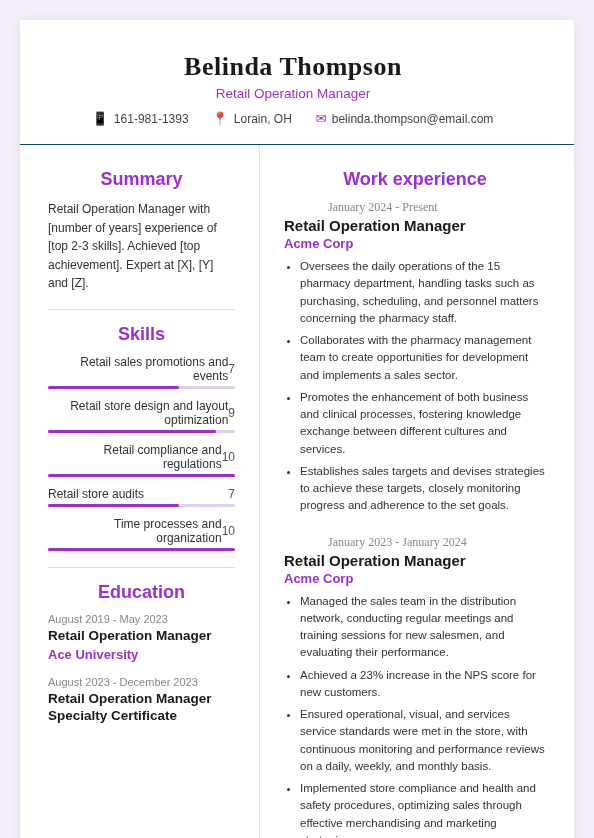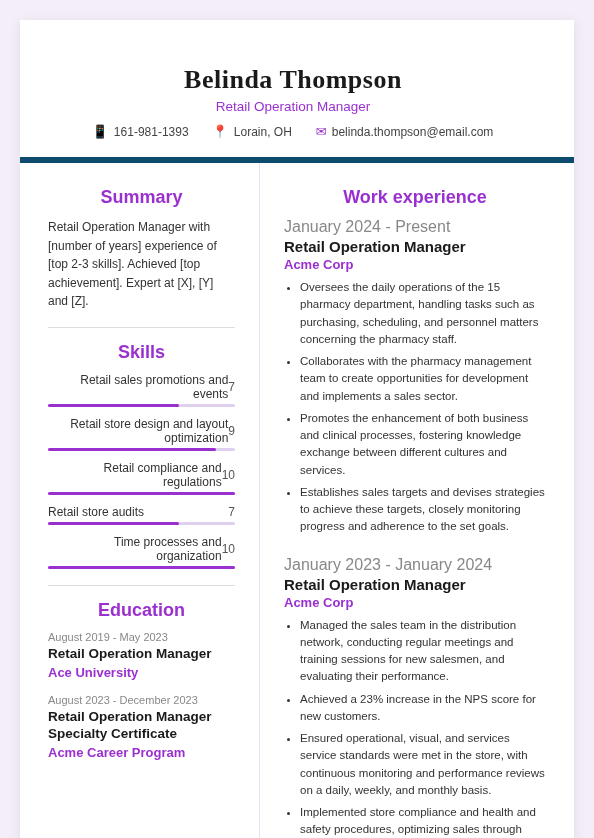--- a/index.html
+++ b/index.html
@@ -17,22 +17,21 @@
       width: 554px;
       min-height: 798px;
       box-shadow: 0 2px 12px rgba(0,0,0,0.08);
       padding: 0;
       position: relative;
     }
     
     .header {
       text-align: center;
       padding: 32px 40px 18px 32px;
-      border-bottom: 6px solid #0c4a6e;
-      margin-top: 13px;
+      border-bottom: 1px solid #0c4a6e;
     }
     .header-name {
       font-size: 26px;
       font-weight: bold;
       color: #1a1a1a;
       font-family: Georgia, serif;
       letter-spacing: 0.5px;
     }
     .header-title {
       color: #9b30d0;
@@ -145,24 +144,25 @@
       color: #9b30d0;
       font-family: Arial, sans-serif;
       font-weight: bold;
       margin-top: 2px;
     }
     
     .work-item {
       margin-bottom: 20px;
     }
     .work-date {
-      font-size: 16px;
+      font-size: 12px;
       color: #888;
-      font-family: Liberation Sans, sans-serif;
+      font-family: Liberation Serif, serif;
       margin-bottom: 2px;
+      margin-left: 44px;
     }
     .work-title {
       font-size: 15px;
       font-weight: bold;
       color: #1a1a1a;
       font-family: Arial, sans-serif;
       margin-bottom: 2px;
     }
     .work-company {
       font-size: 13px;
@@ -275,21 +275,20 @@
         <div class="section-heading">Education</div>
         <div id="education-list">
             <div class="edu-item">
     <div class="edu-date">August 2019 - May 2023</div>
     <div class="edu-degree">Retail Operation Manager</div>
     <div class="edu-school">Ace University</div>
   </div>
             <div class="edu-item">
     <div class="edu-date">August 2023 - December 2023</div>
     <div class="edu-degree">Retail Operation Manager Specialty Certificate</div>
-    <div class="edu-school">Acme Career Program</div>
   </div>
           </div>
       </div>
     </div>
 
     <div class="right-col">
       <div class="section">
         <div class="section-heading">Work experience</div>
         <div id="work-list">
             <div class="work-item">

